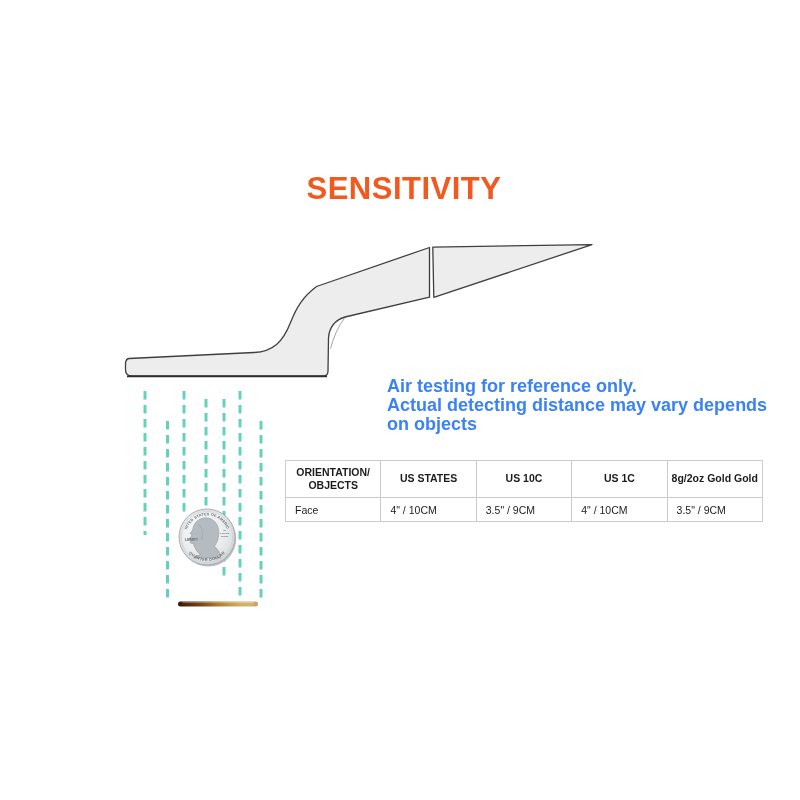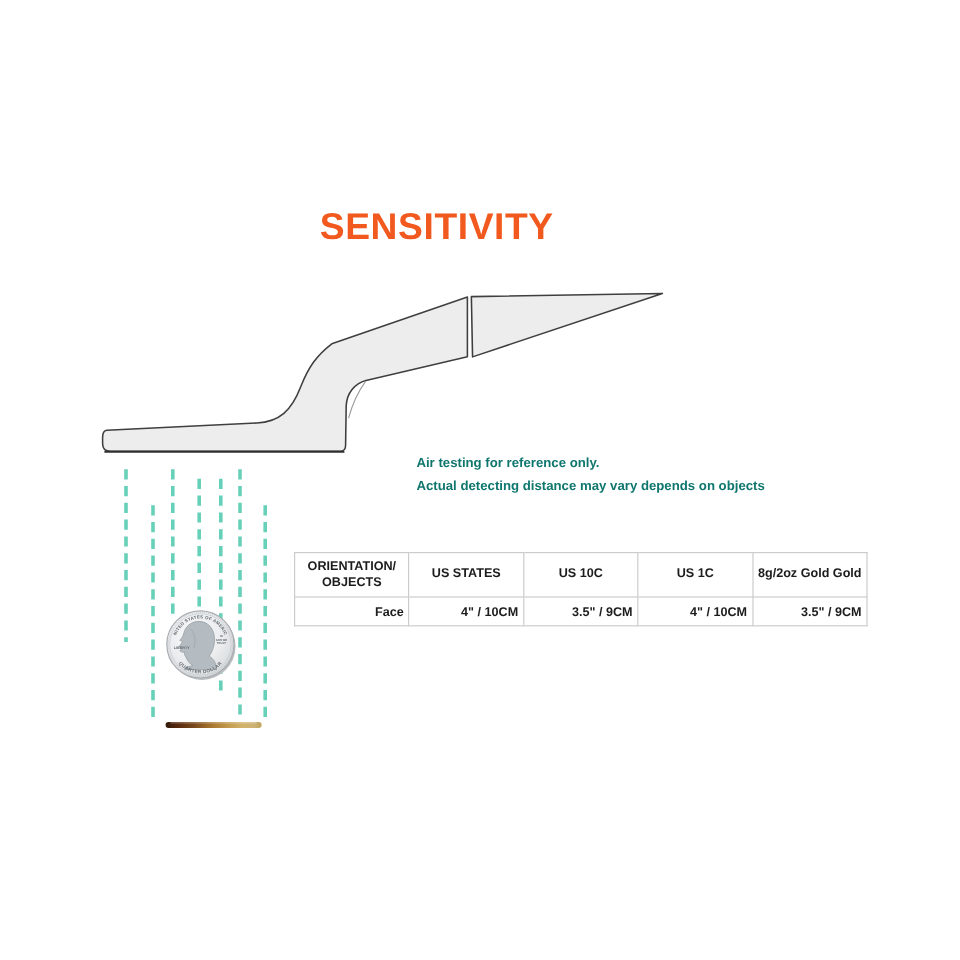--- a/index.html
+++ b/index.html
@@ -1,30 +1,30 @@
 <!DOCTYPE html>
 <html style="--accent-orange: #F2591E; --field-teal: #57CBB1; --detector-fill: #EDEDED; --detector-stroke: #3F3F3F; --table-border: #CCCCCC; --ring-gold: #C29A4E; --coin-silver: #D9DCDE;"><head>
 <meta charset="utf-8">
 <style>
   html,body{margin:0;padding:0;background:#fff;}
   .page{position:relative;width:728px;height:800px;background:#fff;overflow:hidden;
-        font-family:"Liberation Sans",sans-serif;}
+        font-family:"Liberation Sans",sans-serif;margin-left:40px;}
   .title{position:absolute;left:0;right:0;top:171px;text-align:center;margin:0;
          font-size:31px;font-weight:700;letter-spacing:.5px;color:var(--accent-orange,#F2591E);}
   .illus{position:absolute;left:0;top:0;width:800px;height:800px;}
   .note{position:absolute;left:347px;top:377px;width:400px;
-        font-size:11px;line-height:19px;font-weight:700;color:#0f766e;}
+        font-size:18px;line-height:19px;font-weight:700;color:#3b82f6;}
   table.spec{position:absolute;left:245px;top:460px;width:478px;
              border-collapse:collapse;table-layout:fixed;}
   table.spec th,table.spec td{border:1px solid var(--table-border,#CCCCCC);
              font-family:"Liberation Sans",sans-serif;color:#1c1c1c;}
   table.spec th{height:32px;font-size:10.5px;font-weight:700;text-align:center;
                 white-space:pre-line;line-height:1.25;padding:2px 2px;}
-  table.spec td{height:23px;font-size:10.5px;font-weight:700;text-align:right;
-                padding:0 4px 0 9px;}
+  table.spec td{height:23px;font-size:10.5px;font-weight:400;text-align:left;
+                padding:0 16px 0 9px;}
   .field-line{stroke:var(--field-teal,#57CBB1);stroke-width:3;stroke-dasharray:8.5 5.5;opacity:.9;}
   .det{fill:var(--detector-fill,#EDEDED);stroke:var(--detector-stroke,#3F3F3F);
        stroke-width:1.3;stroke-linejoin:round;}
   .coin-legend{font-family:"Liberation Sans",sans-serif;font-weight:700;fill:#646b71;}
 </style>
 </head>
 <body>
 
 <div class="page">
 

